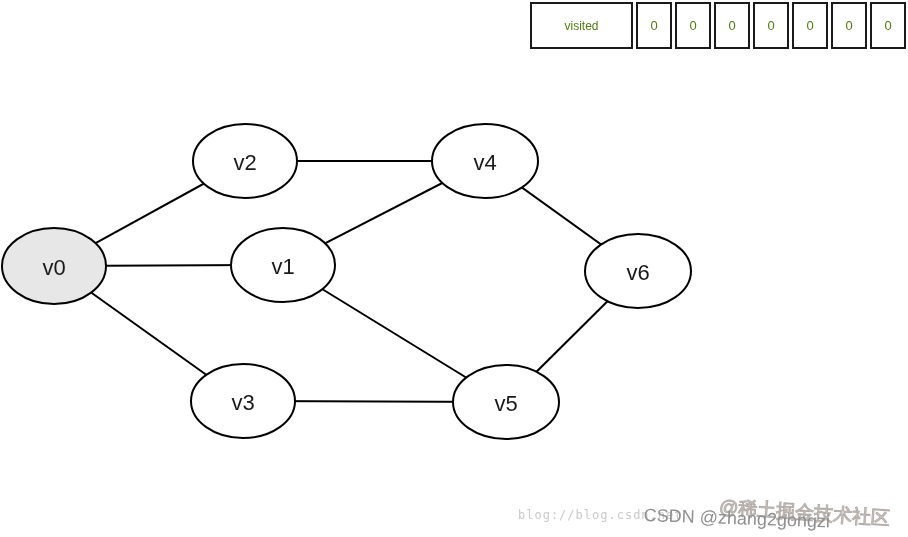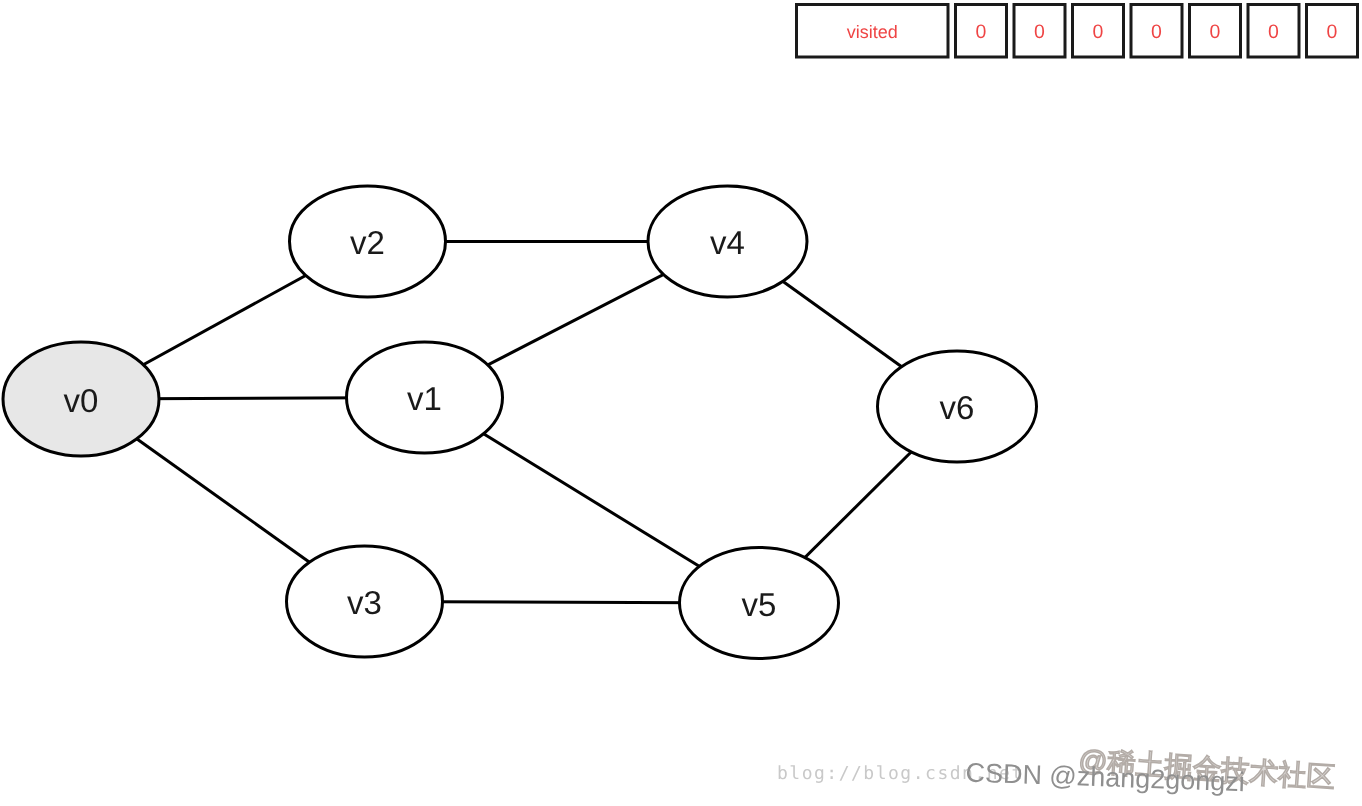--- a/index.html
+++ b/index.html
@@ -25,25 +25,25 @@
     left: 530px;
     top: 2px;
     display: flex;
     gap: 3px;
     align-items: stretch;
   }
   .cell {
     box-sizing: border-box;
     border: 2px solid #1a1a1a;
     background: #ffffff;
-    height: 37px;
+    height: 47px;
     display: flex;
     align-items: center;
     justify-content: center;
-    color: #ef4444;
+    color: #4d7c0f;
   }
   .label-cell {
     width: 103px;
     font-size: 12px;
   }
   .value-cell {
     width: 36px;
     font-size: 13px;
   }
   .wm-url {

